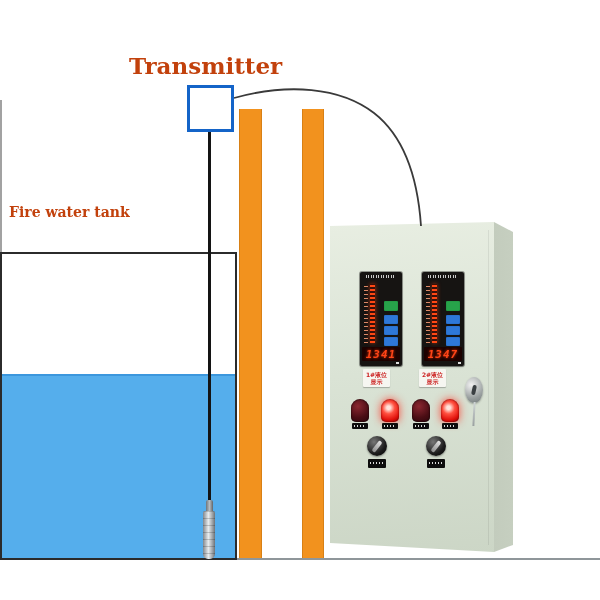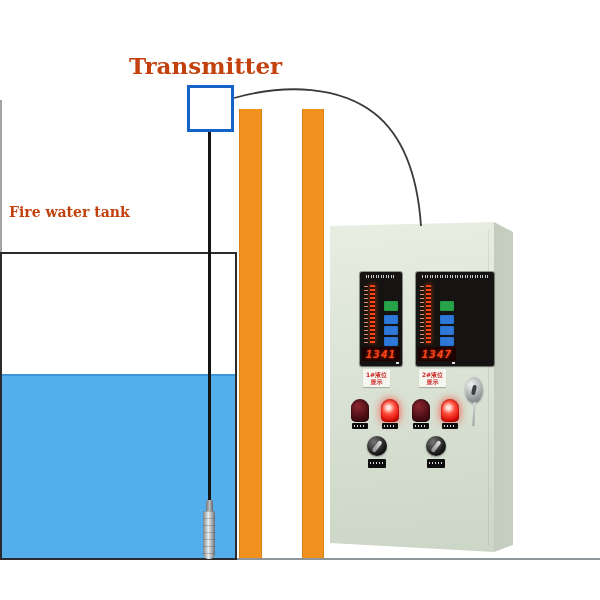--- a/index.html
+++ b/index.html
@@ -46,21 +46,21 @@
   .cab-face{position:absolute;inset:0;}
   .cab-front{clip-path:polygon(0px 4px,164px 0px,164px 330px,0px 321px);
              background:linear-gradient(175deg,#e8eee2 0%,var(--cabinet_front,#dae3d5) 45%,#ccd6c6 100%);}
   .cab-side{clip-path:polygon(164px 0px,183px 10px,183px 323px,164px 330px);
             background:linear-gradient(90deg,var(--cabinet_side,#a8b2a3),#c6cfc0);}
   .cab-seam{position:absolute;left:158px;top:8px;width:1px;height:315px;background:rgba(0,0,0,.07);}
 
   
   .indicator{position:absolute;top:50px;width:42px;height:94px;background:#161412;border-radius:2px;
              box-shadow:0 0 0 1px rgba(0,0,0,.35),0 1px 2px rgba(0,0,0,.3);}
-  .ind-1{left:30px;} .ind-2{left:86px;padding-left:36px;}
+  .ind-1{left:30px;} .ind-2{left:92px;}
   .ind-header{position:absolute;top:3px;left:6px;right:6px;height:3px;
               background:repeating-linear-gradient(90deg,#c9c9c9 0 1px,transparent 1px 2.5px);}
   .ind-scale{position:absolute;left:4px;top:12px;width:4px;height:59px;
              background:repeating-linear-gradient(0deg,rgba(255,160,120,.85) 0 1px,transparent 1px 4px);}
   .ind-led{position:absolute;left:10px;top:12px;width:5px;height:59px;
            background:repeating-linear-gradient(0deg,#ff4814 0 2px,#38100a 2px 4px);
            box-shadow:0 0 4px rgba(255,70,20,.6);}
   .ind-btn{position:absolute;left:24px;width:14px;height:9px;border-radius:1px;}
   .btn-green{top:29px;height:10px;background:#27a34a;box-shadow:inset 0 0 1px #0c5c24;}
   .btn-blue{background:#2e78d8;box-shadow:inset 0 0 1px #123f80;}

